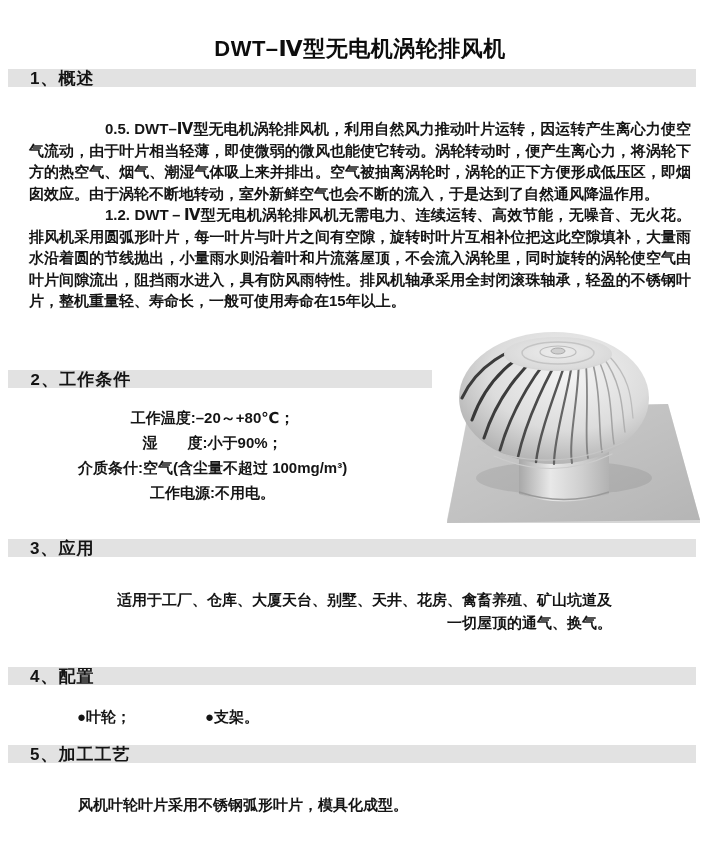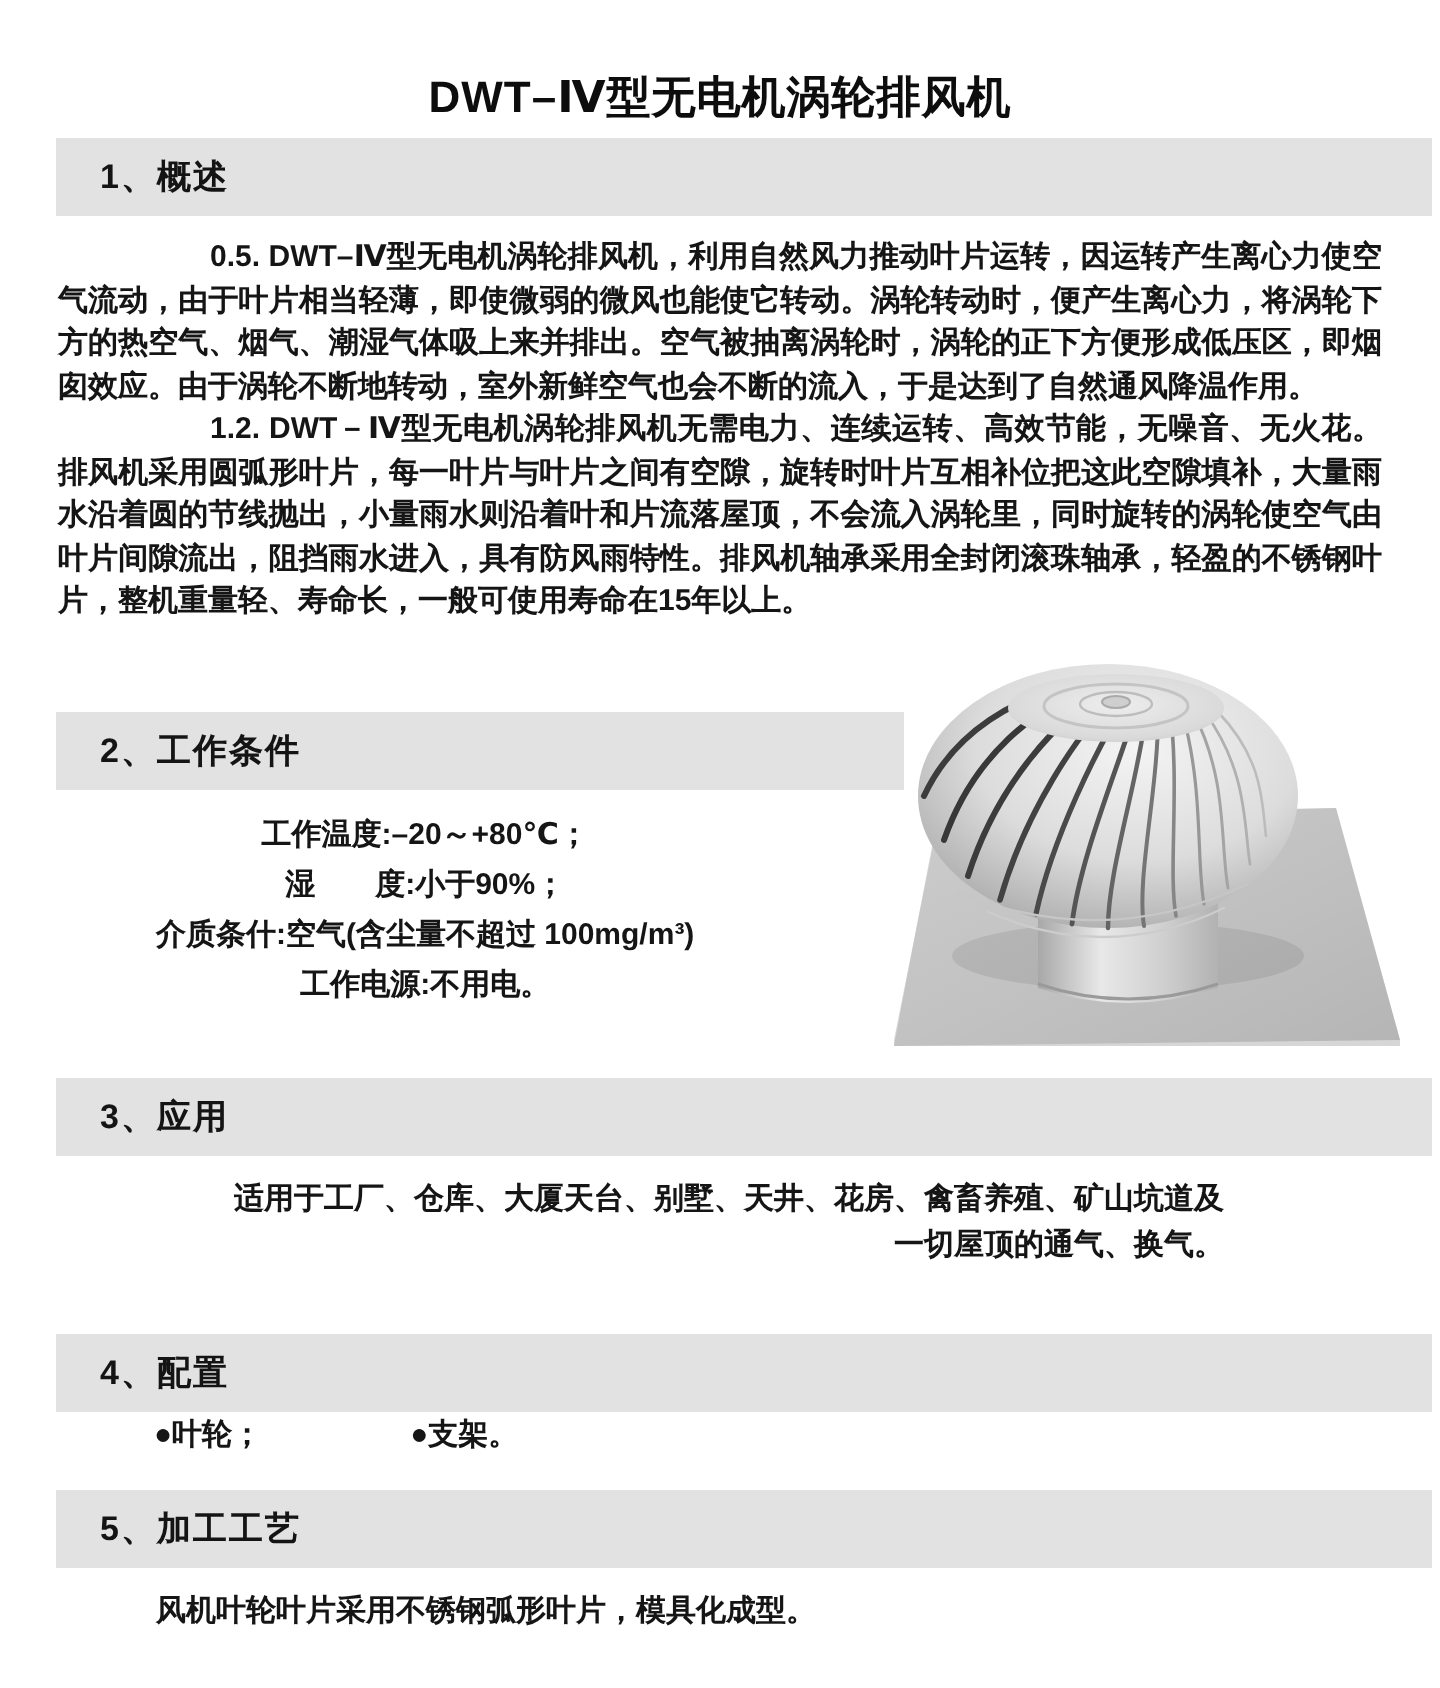--- a/index.html
+++ b/index.html
@@ -6,28 +6,27 @@
   body{
     width:720px;height:844px;position:relative;background:#ffffff;
     font-family:"Liberation Sans","DejaVu Sans",sans-serif;color:#111;
     overflow:hidden;
   }
   .title{
     position:absolute;top:34px;left:0;width:720px;text-align:center;
     font-size:22px;font-weight:bold;letter-spacing:0.5px;color:#0d0d0d;
   }
   .bar{
-    position:absolute;left:8px;height:39px;background:#e2e2e2;
+    position:absolute;left:8px;height:18px;background:#e2e2e2;
     display:flex;align-items:center;box-sizing:border-box;
     padding-left:22px;font-size:17px;font-weight:bold;color:#141414;
     letter-spacing:1px;
-    margin-left:20px;
   }
   .bar-1{top:69px;width:688px;}
-  .bar-2{top:356px;width:424px;}
+  .bar-2{top:370px;width:424px;font-family:Liberation Mono, monospace;}
   .bar-3{top:539px;width:688px;}
   .bar-4{top:667px;width:688px;}
   .bar-5{top:745px;width:688px;}
   .overview{
     position:absolute;top:118px;left:29px;width:662px;
     font-size:15px;line-height:21.5px;font-weight:bold;color:#151515;
     text-align:justify;
   }
   .overview p{margin:0;text-indent:76px;}
   .conditions{

